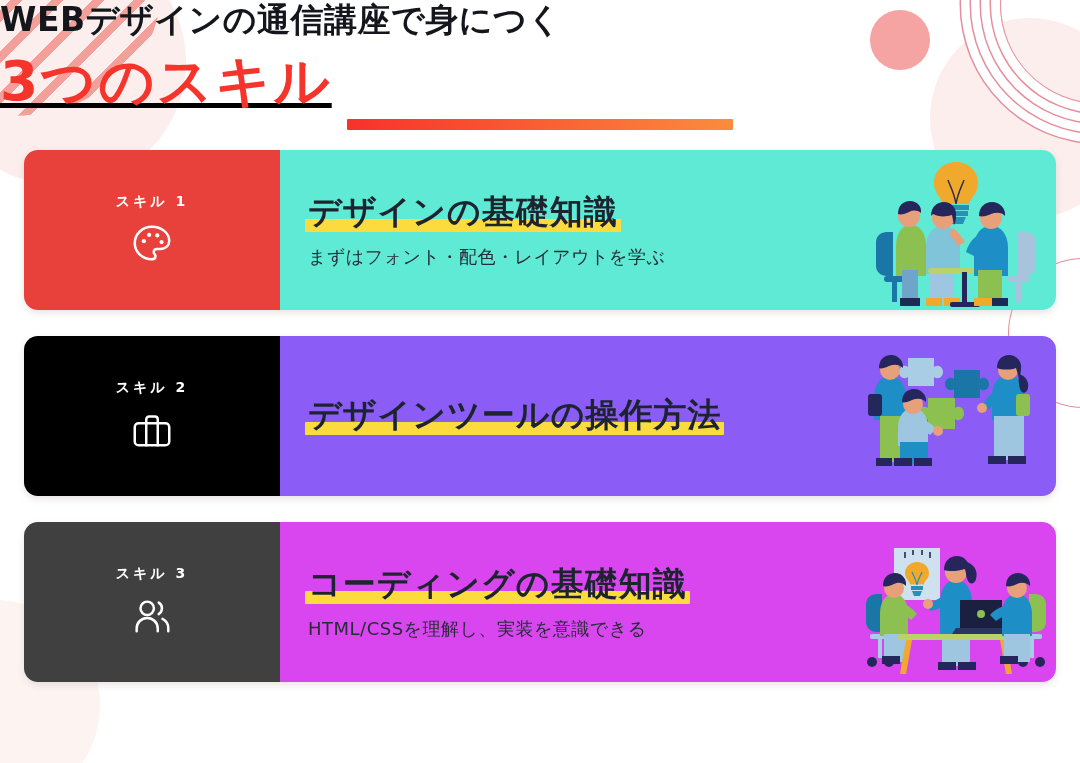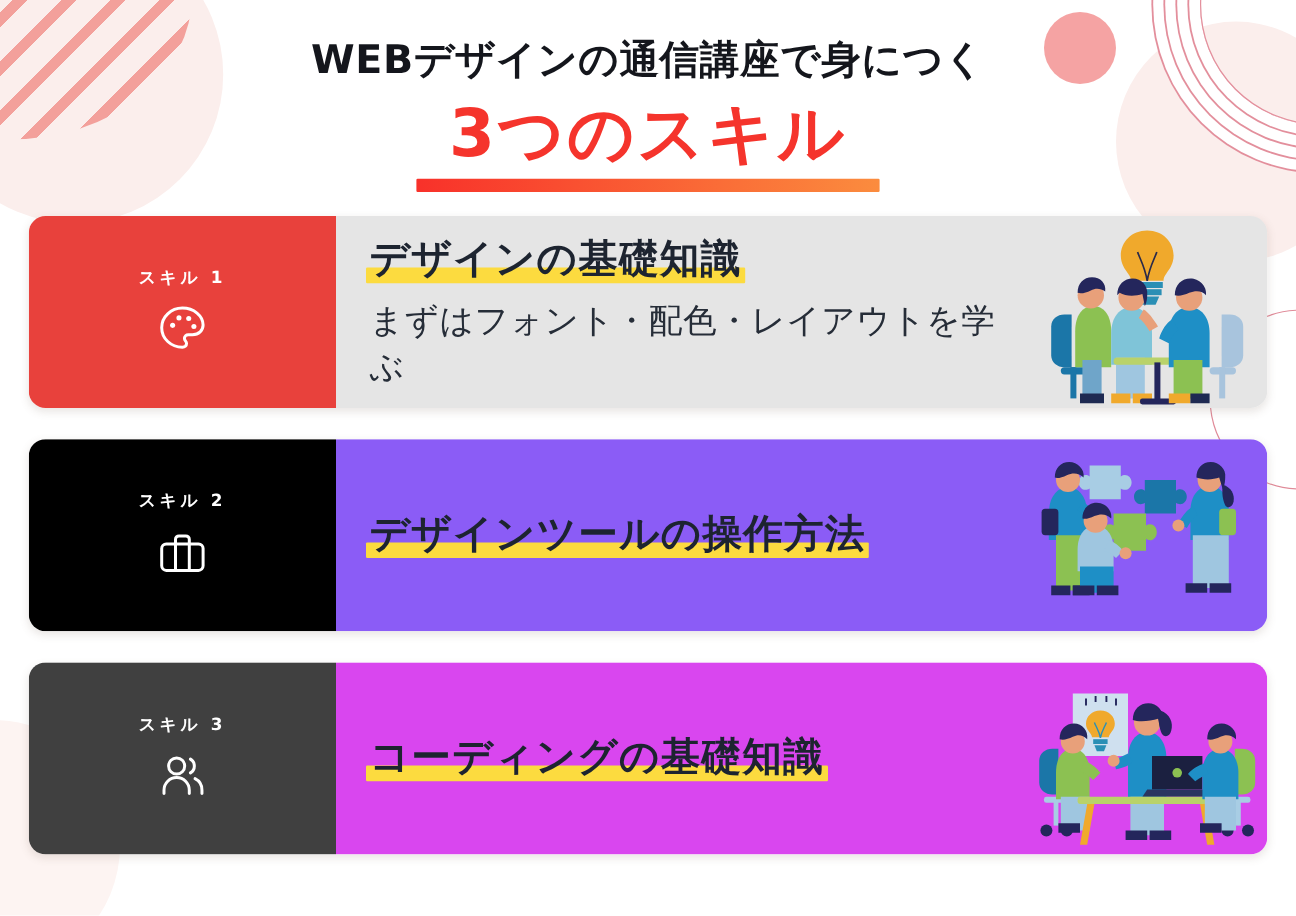--- a/index.html
+++ b/index.html
@@ -52,26 +52,26 @@
     width:150px; height:150px; border-radius:50%;
     border:1.6px solid #e08b99;
   }
   .blob-bl {
     position:absolute; left:-110px; top:600px;
     width:210px; height:210px; border-radius:50%;
     background:#fdf4f2;
   }
 
   
-  .head { position:relative; z-index:2; text-align:center; padding-top:30px; }
+  .head { position:relative; z-index:2; }
   .head .line1 {
     font-size:33px; font-weight:700; color:#14161c;
     letter-spacing:.5px; line-height:1.2;
   }
-  .head .line2-wrap { position:relative; display:inline-block; margin-top:10px; }
+  .head .line2-wrap { position:relative; display:inline-block; margin-top:10px;text-decoration:underline; }
   .head .line2 {
     font-size:55px; font-weight:700; color:#f5342c;
     letter-spacing:2px; line-height:1.15; position:relative; z-index:2;
   }
   .underline {
     width:386px; height:11px; margin:6px auto 0;
     background:linear-gradient(90deg,#f8312a 0%,#fb8c3e 100%);
     border-radius:1px;
   }
 
@@ -103,21 +103,21 @@
   .title-row { position:relative; display:inline-block; }
   .title-row .hl {
     position:absolute; left:-3px; right:-3px; bottom:3px; height:13px;
     background:#fcdb3f; z-index:1; border-radius:1px;
   }
   .title-row .t {
     position:relative; z-index:2;
     font-size:33px; font-weight:700; color:#1d2430; letter-spacing:1px;
   }
   .sub {
-    margin-top:10px; font-size:28px; color:#262d38; letter-spacing:.5px;
+    margin-top:10px; font-size:18px; color:#262d38; letter-spacing:.5px;
   }
 
   .art { width:200px; flex:0 0 200px; height:160px; position:relative; }
   .art svg { width:100%; height:100%; display:block; }
 </style>
 </head>
 <body>
 
 <div class="bg">
   <div class="blob-tl"></div>
@@ -145,21 +145,21 @@
       <div class="icon">
         <svg viewBox="0 0 48 48" fill="none" stroke="#fff" stroke-width="2.6">
           <path d="M24 6C14 6 6 13.6 6 23c0 9.4 8 17 18 17 2.2 0 3.6-1.4 3.6-3.2 0-.9-.35-1.6-.9-2.2-.6-.65-.95-1.4-.95-2.3 0-1.8 1.5-3.2 3.4-3.2h3.6C38.3 29.1 42 25.4 42 20.8 42 12.6 33.9 6 24 6z"></path>
           <circle cx="15.5" cy="21" r="2.2" fill="#fff" stroke="none"></circle>
           <circle cx="21" cy="14.5" r="2.2" fill="#fff" stroke="none"></circle>
           <circle cx="29.5" cy="15" r="2.2" fill="#fff" stroke="none"></circle>
           <circle cx="34" cy="22" r="2.2" fill="#fff" stroke="none"></circle>
         </svg>
       </div>
     </div>
-    <div class="body" style="background:#e5e5e5">
+    <div class="body" style="background:#5eead4">
       <div class="text">
         <div class="title-row">
           <span class="hl"></span>
           <span class="t">デザインの基礎知識</span>
         </div>
         <div class="sub">まずはフォント・配色・レイアウトを学ぶ</div>
       </div>
       <div class="art">
         <svg viewBox="0 0 200 160">
 
@@ -279,20 +279,21 @@
           <path d="M35 27a11 11 0 0 1 6 10v3"></path>
         </svg>
       </div>
     </div>
     <div class="body" style="background:#d946ef">
       <div class="text">
         <div class="title-row">
           <span class="hl"></span>
           <span class="t">コーディングの基礎知識</span>
         </div>
+        <div class="sub">HTML/CSSを理解し、実装を意識できる</div>
       </div>
       <div class="art">
         <svg viewBox="0 0 200 160">
 
           <path d="M38 26h46v52H38z" fill="#cfe0ef"></path>
           <path d="M61 40c-7 0-12 5-12 11 0 4 2 6 3.5 8 1 1.4 1.5 2.4 1.5 3.4h14c0-1 .5-2 1.5-3.4 1.5-2 3.5-4 3.5-8 0-6-5-11-12-11z" fill="#f0a92c"></path>
           <path d="M56 50c1.5 4 4 7 5 13M66 50c-1.5 4-4 7-5 13" stroke="#2a8fb5" stroke-width="1.2" fill="none"></path>
           <rect x="55" y="64" width="12" height="4" fill="#2a8fb5"></rect>
           <path d="M56 69h10l-2 5h-6z" fill="#2a8fb5"></path>
           <path d="M49 30v6M57 28v5M66 28v5M74 30v6" stroke="#24265c" stroke-width="1.6"></path>

